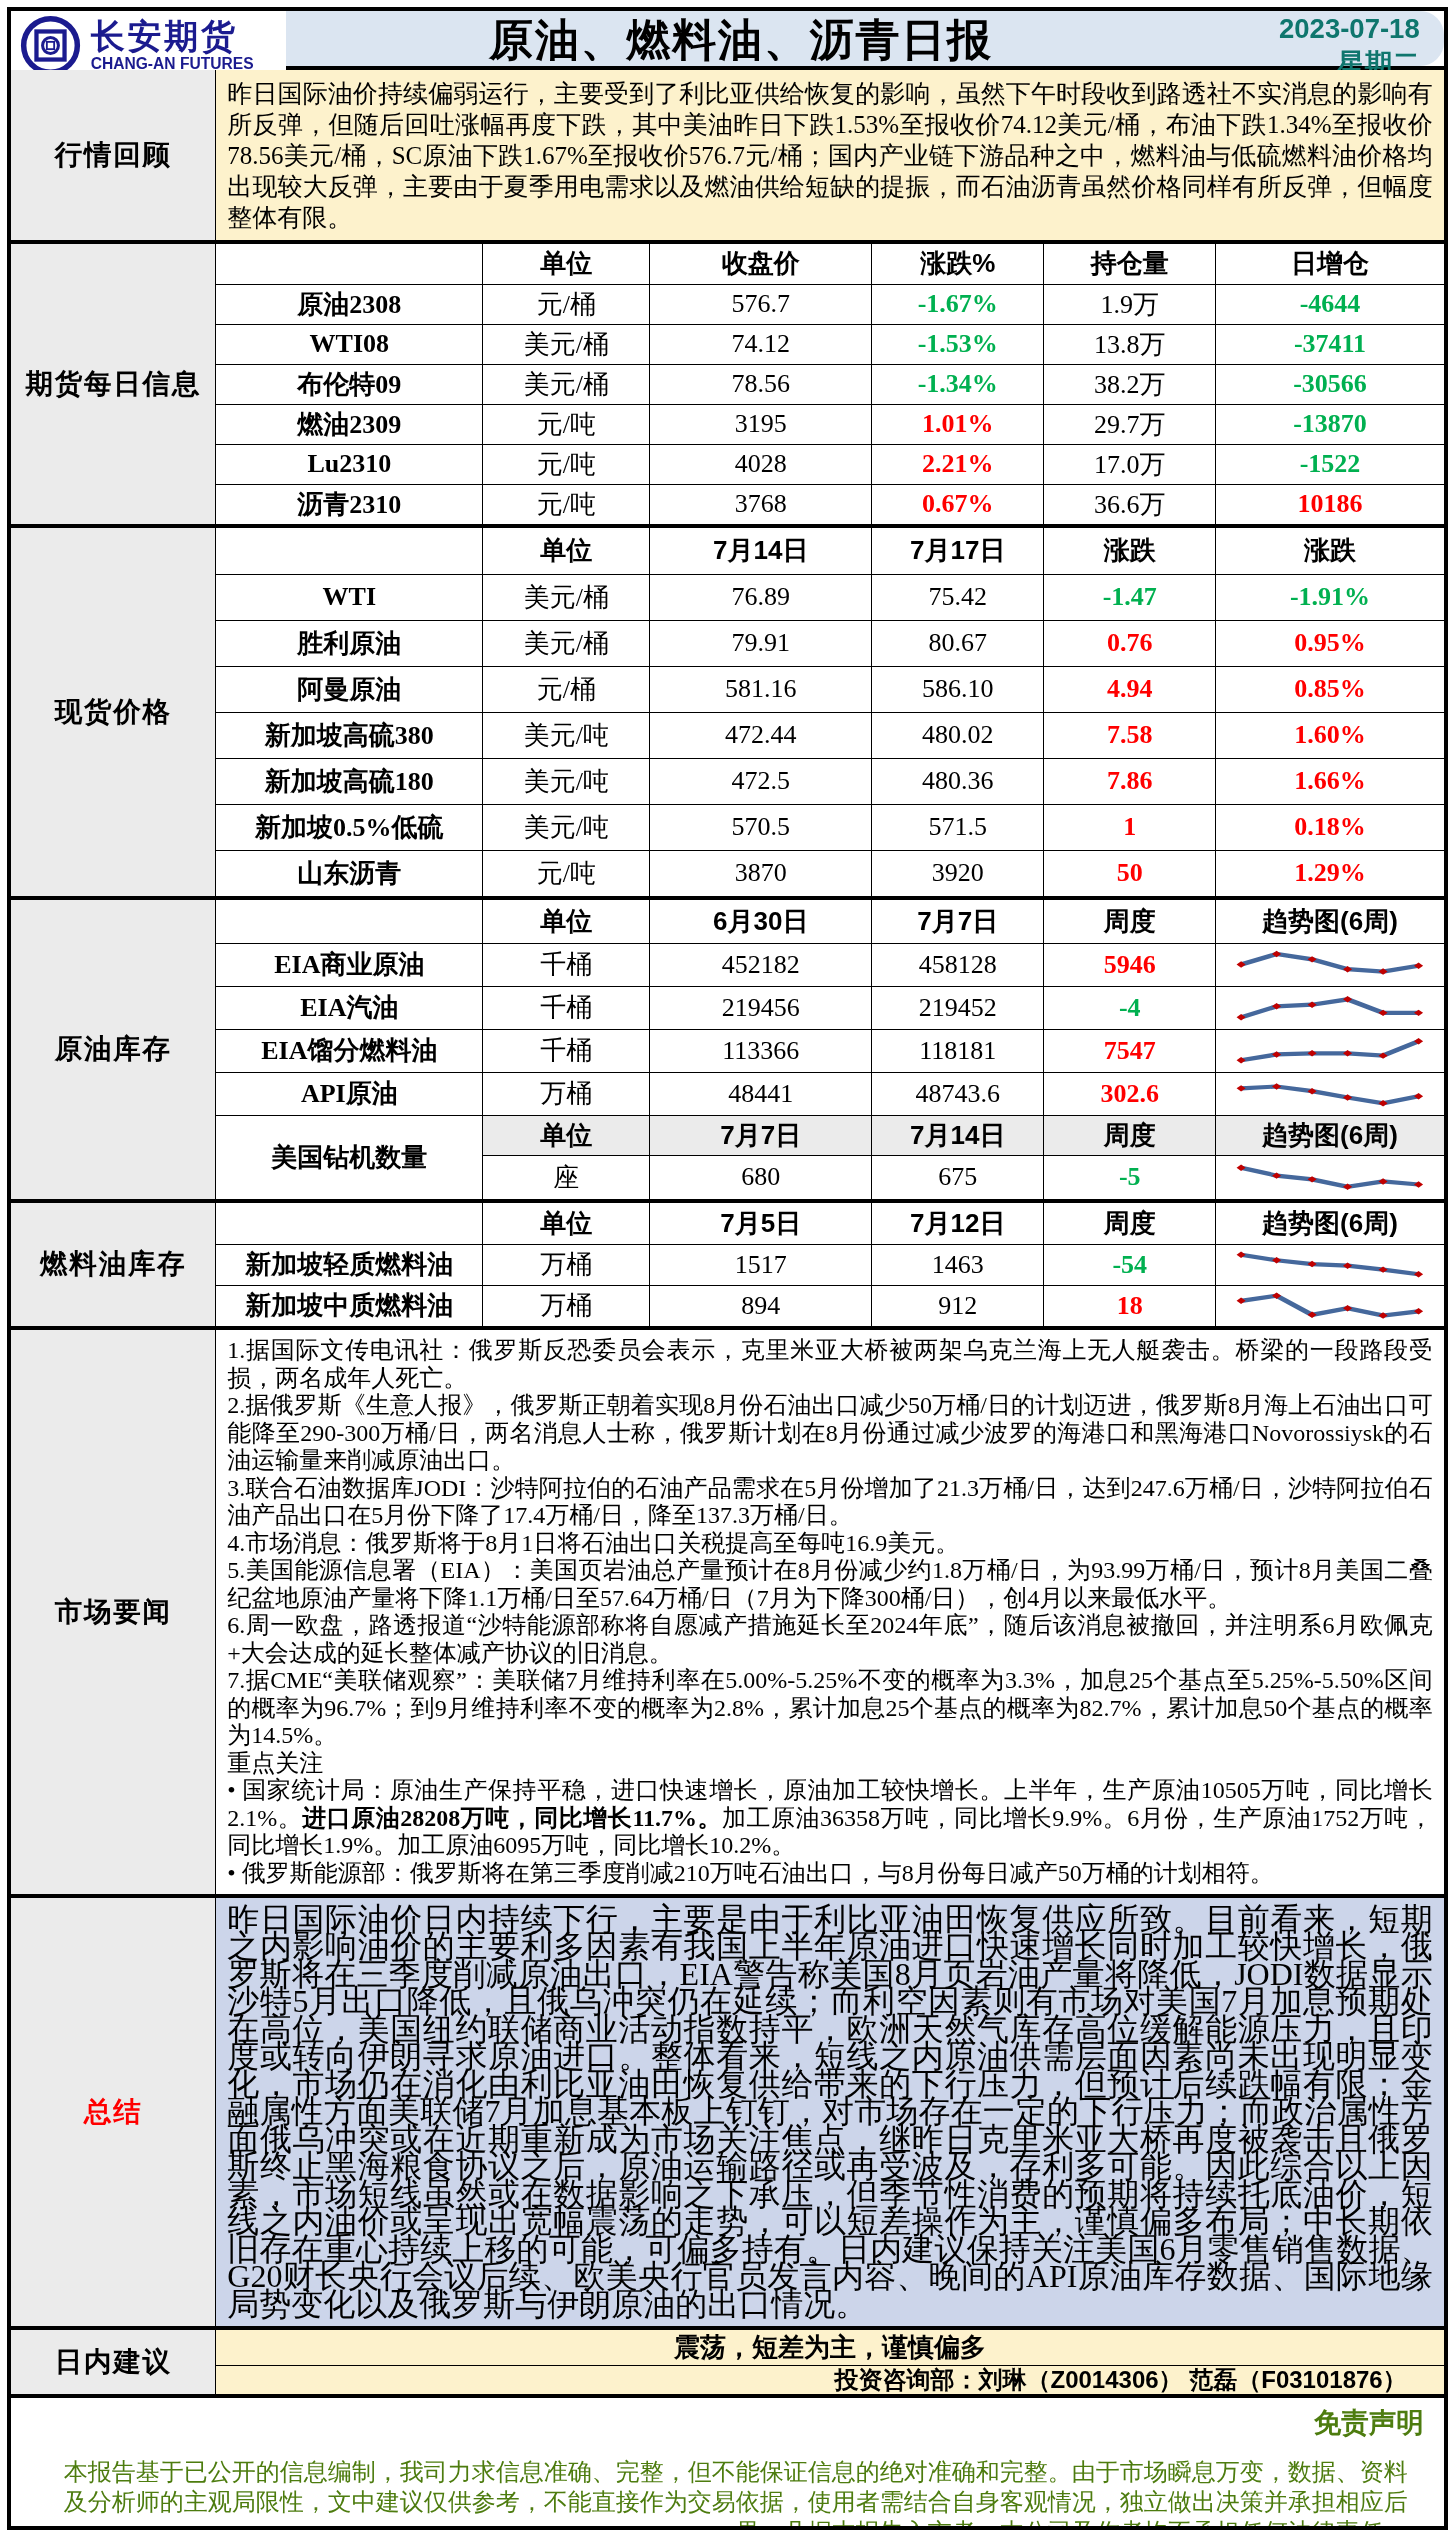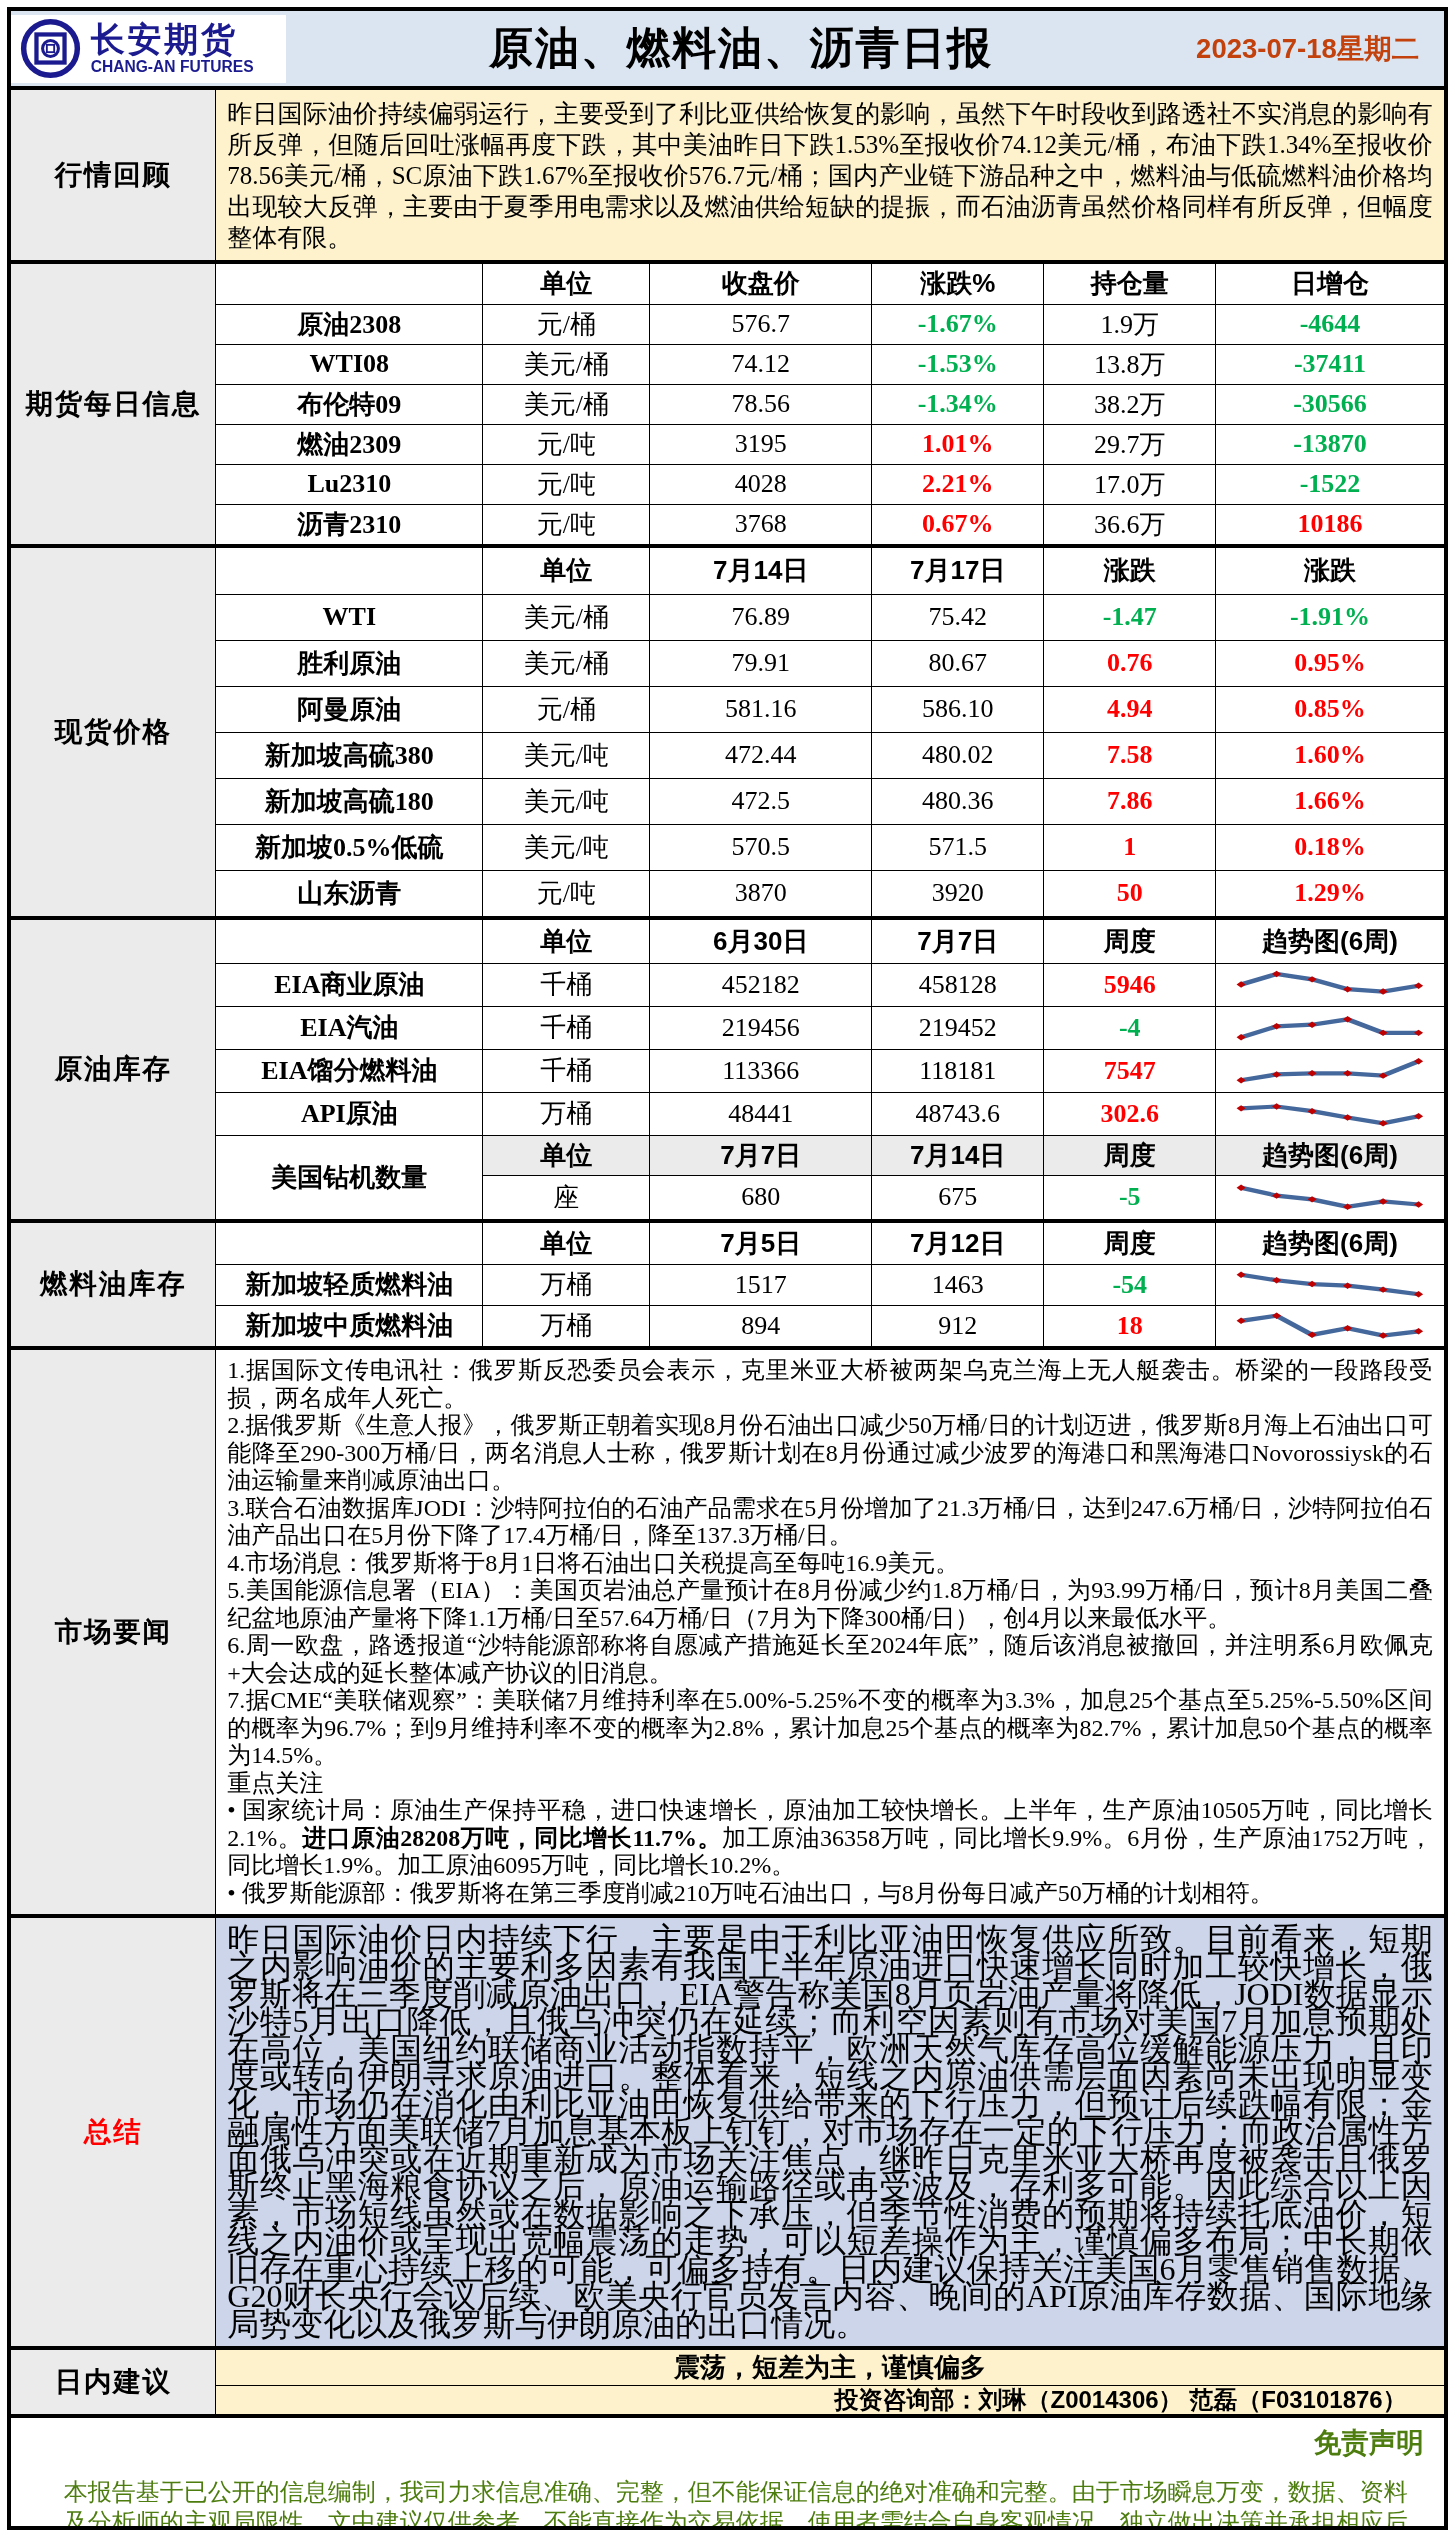--- a/index.html
+++ b/index.html
@@ -1,27 +1,27 @@
 <!DOCTYPE html>
 <html style="font-size:14.7px"><head>
 <meta charset="utf-8">
 <style>
   * { box-sizing: border-box; }
   body { margin:0; background:#ffffff; color:#000; font-family:"Liberation Serif","DejaVu Serif",serif; }
   .page { width:1455px; height:2538px; padding:7.3px; background:#fff; overflow:hidden; }
   .frame { border:4.6px solid #000; height:2523px; overflow:hidden; background:#fff; }
 
   
-  .hdr { height:75px; background:#dbe5f1; display:flex; align-items:center; }
+  .hdr { height:55px; background:#dbe5f1; display:flex; align-items:flex-start;border-radius:24px; }
   .logo-box { width:275px; background:#fff; display:flex; align-items:center; gap:9.2px; padding:3.7px 5.5px 3.7px 9.2px; }
   .emblem { width:61px; height:61px; flex:none; }
   .logo-cn { font-family:"Liberation Sans","DejaVu Sans",sans-serif; font-weight:bold; font-size:34px; line-height:37px; color:#1b1b8f; letter-spacing:2.8px; white-space:nowrap; }
   .logo-en { font-family:"Liberation Sans","DejaVu Sans",sans-serif; font-weight:bold; font-size:15.6px; color:#1b1b8f; white-space:nowrap; }
   .hdr-title { flex:1; display:flex; align-items:center; justify-content:center; font-family:"Liberation Sans","DejaVu Sans",sans-serif; font-weight:bold; font-size:44px; letter-spacing:1.8px; }
-  .hdr-date { width:248px; display:flex; flex-direction:row; justify-content:center; align-items:flex-end; padding-right:24px; color:#c2410c; font-family:"Liberation Sans","DejaVu Sans",sans-serif; font-weight:bold; font-size:27.5px; line-height:35px; }
+  .hdr-date { width:248px; display:flex; flex-direction:column; justify-content:center; align-items:flex-end; padding-right:24px; color:#0f766e; font-family:"Liberation Sans","DejaVu Sans",sans-serif; font-weight:bold; font-size:27.5px; line-height:35px; }
 
   
   .sec { display:grid; grid-template-columns:205px 1fr; border-top:4.6px solid #000; }
   .lab { background:#ebebeb; border-right:1.8px solid #000; display:flex; align-items:center; justify-content:center; text-align:center; font-family:"Liberation Sans","DejaVu Sans",sans-serif; font-weight:bold; font-size:27.5px; letter-spacing:1.8px; padding:0 5.5px; }
   .lab.redlab { color:#ff0000; }
 
   
   .yellow { background:#fdf2cc; }
   .lavender { background:#ccd5ea; }
   .textblock { padding:7.3px 11px; font-size:25px; line-height:31px; text-align:justify; }

